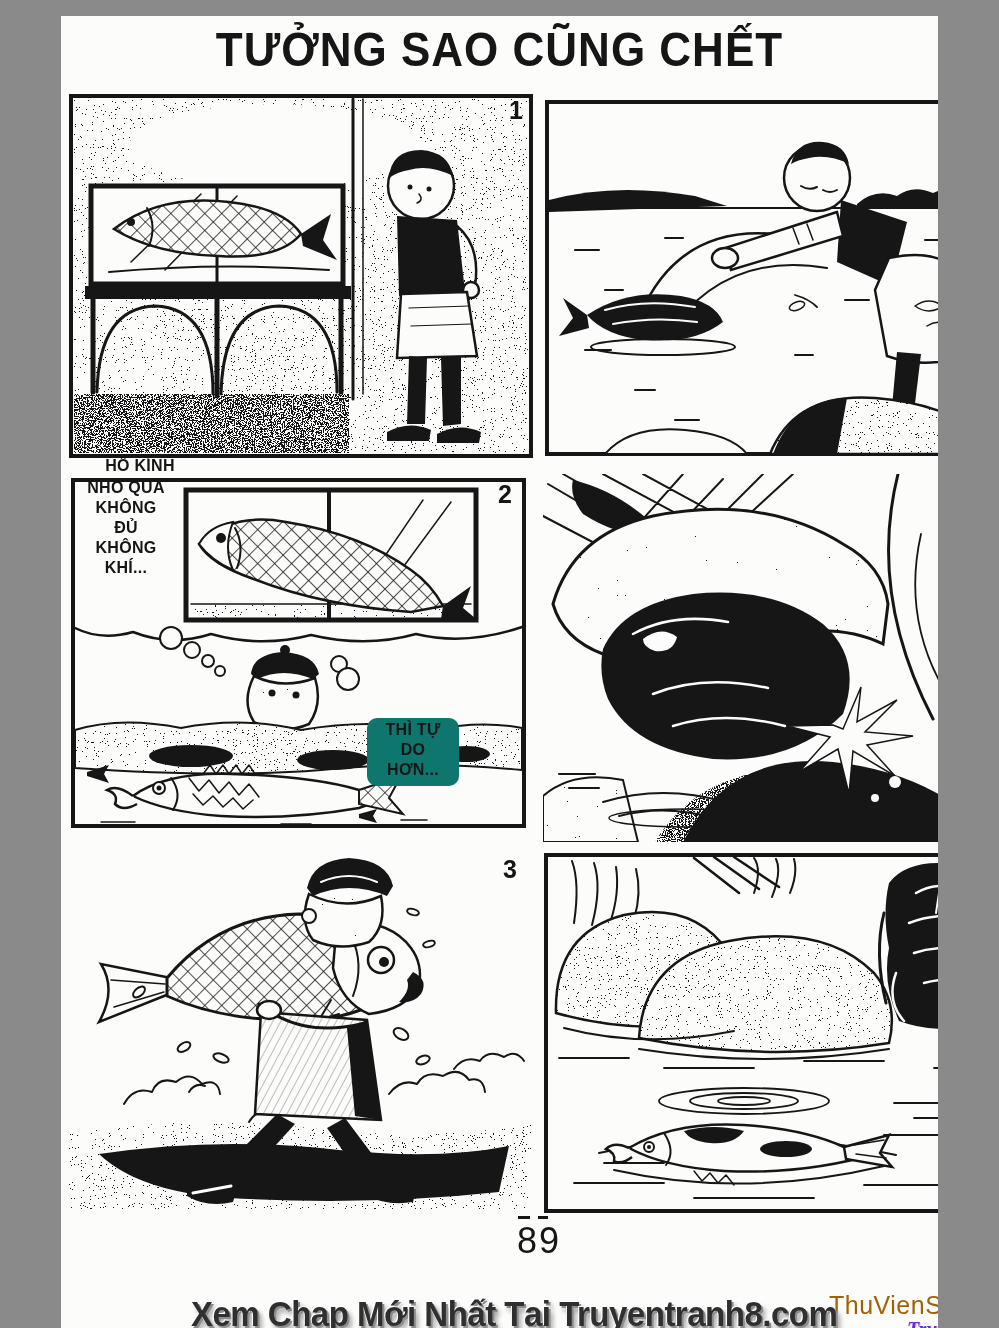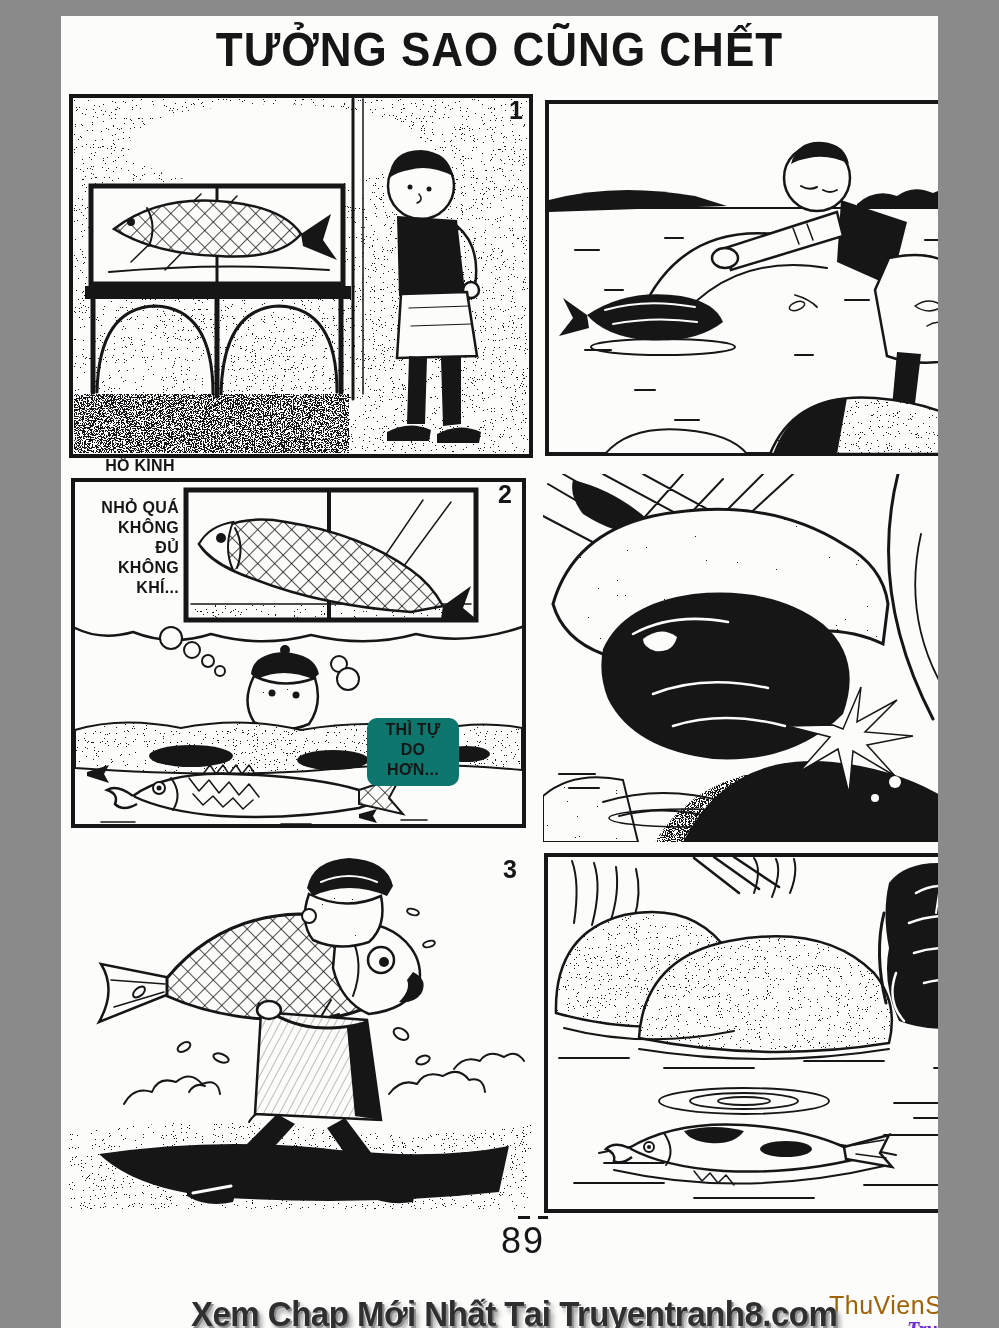--- a/index.html
+++ b/index.html
@@ -6,24 +6,24 @@
   .page{position:relative;width:877px;height:1328px;margin:16px auto;background:#fcfcfa;
         overflow:hidden;font-family:"Liberation Sans",sans-serif;color:#161616;}
   .title{position:absolute;left:0;right:0;top:6px;text-align:center;font-size:44px;
          font-weight:700;letter-spacing:1px;transform:scaleY(1.1);transform-origin:top;}
   .panel{position:absolute;}
   .panel svg{position:absolute;left:0;top:0;width:100%;height:100%;}
   .panel-num{position:absolute;font-weight:700;font-size:25px;z-index:6;line-height:1;}
   .comic-text{position:absolute;font-weight:700;text-align:center;line-height:1.25;
               z-index:5;letter-spacing:.3px;font-size:16px;}
   .t-above{left:14px;top:-22px;width:110px;}
-  .t-thought{left:2px;top:20px;width:106px;text-align:right;}
+  .t-thought{left:2px;top:0;width:106px;}
   .t-a{left:318px;top:168px;width:120px;}
   .t-b{left:296px;top:240px;width:92px;background:#0f766e;border-radius:10px;padding:2px 0 6px;}
-  .page-number{position:absolute;left:440px;top:1204px;width:60px;text-align:left;
+  .page-number{position:absolute;left:440px;top:1204px;width:60px;text-align:right;
                font-size:36px;letter-spacing:2px;}
   .pn-dash{position:absolute;background:#161616;height:3px;width:12px;}
   .footer-promo{position:absolute;left:130px;top:1279px;font-size:33px;font-weight:700;
                 color:#2f2f2f;letter-spacing:-.5px;z-index:2;transform:scaleY(1.08);
                 text-shadow:-1px -1px 0 #ffffff,2px 2px 0 #8d8d8d,4px 5px 5px #9b9b9b;}
   .wm-gray{position:absolute;left:768px;top:1275px;font-size:25px;color:#a16207;
            z-index:1;letter-spacing:.5px;}
   .wm-red{position:absolute;left:846px;top:1302px;font-family:"Liberation Serif",serif;
           font-style:italic;font-weight:700;font-size:20px;color:#6d28d9;z-index:3;
           text-shadow:1px 1px 0 #d8d8d8;}

